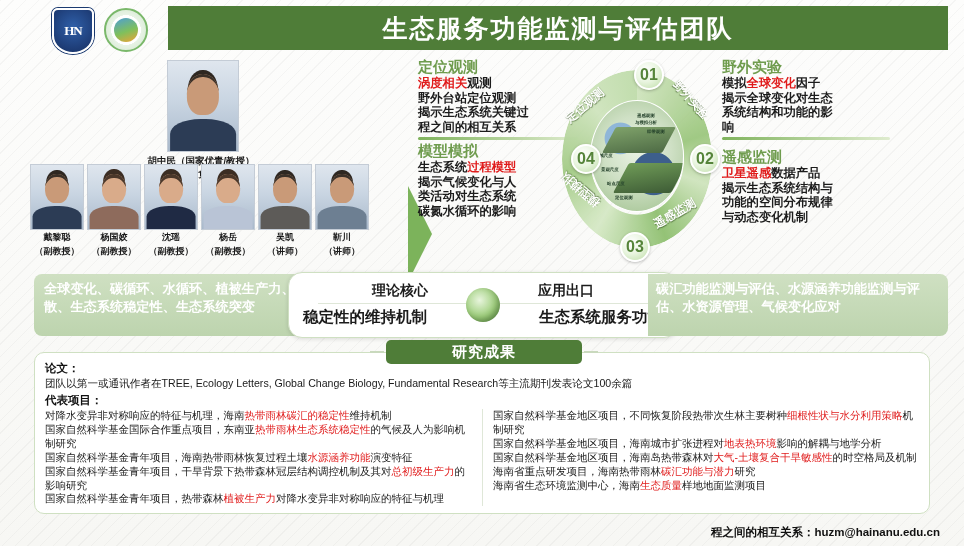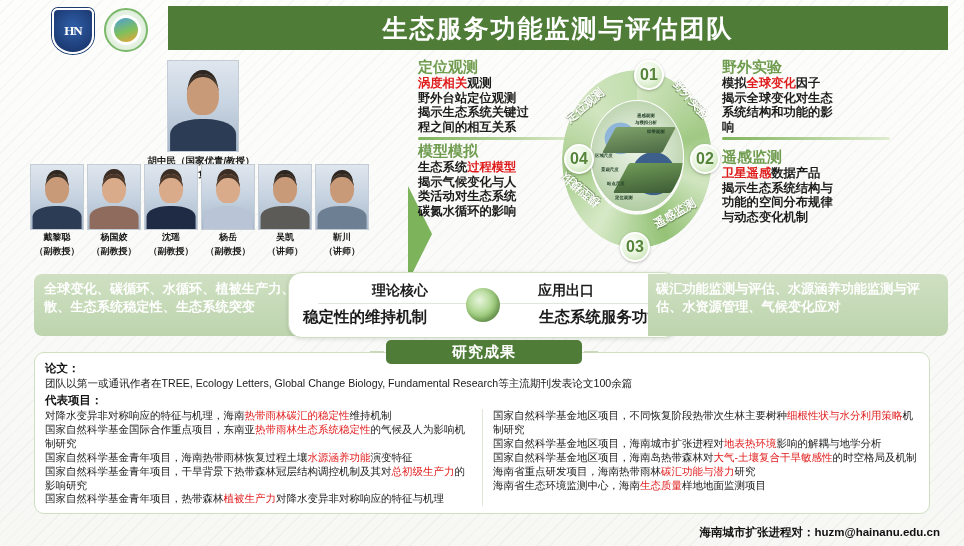--- a/index.html
+++ b/index.html
@@ -161,21 +161,21 @@
   .node {
     position: absolute; width: 30px; height: 30px; border-radius: 50%;
     background: radial-gradient(circle at 38% 32%, #ffffff 0%, #e9f5e0 48%, #bcdca4 100%);
     border: 2px solid #ffffff; box-shadow: 0 1px 3px rgba(0,0,0,.25);
     display: flex; align-items: center; justify-content: center;
     font-size: 16px; font-weight: bold; color: #55843a;
   }
   #n01 { left: 78px; top: 4px; }
   #n02 { left: 134px; top: 88px; }
   #n03 { left: 64px; top: 176px; }
-  #n04 { left: 8px; top: 88px; }
+  #n04 { left: 15px; top: 88px; }
   .seg-label {
     position: absolute; font-size: 11.5px; font-weight: bold; color: #ffffff;
     white-space: nowrap; text-shadow: 0 1px 1px rgba(60,90,40,.7);
   }
   #sl1 { left: 6px; top: 42px; transform: rotate(-40deg); }
   #sl2 { left: 112px; top: 36px; transform: rotate(48deg); }
   #sl3 { left: 96px; top: 150px; transform: rotate(-30deg); }
   #sl4 { left: 2px; top: 126px; transform: rotate(-140deg); }
   
   #banner-left {
@@ -413,14 +413,14 @@
       <div class="proj"><span>海南省生态环境监测中心，海南</span><em>生态质量</em><span>样地地面监测项目</span></div>
     </div>
   </div>
 </div>
 
 <div id="results-tab">
   <span class="t">研究成果</span>
 </div>
 
 <div id="footer">
-  <span class="t"><span>海南城市扩张进程对：</span><span>huzm@hainanu.edu.cn</span></span>
+  <span class="t"><span>程之间的相互关系：</span><span>huzm@hainanu.edu.cn</span></span>
 </div>
 
 </body></html>

